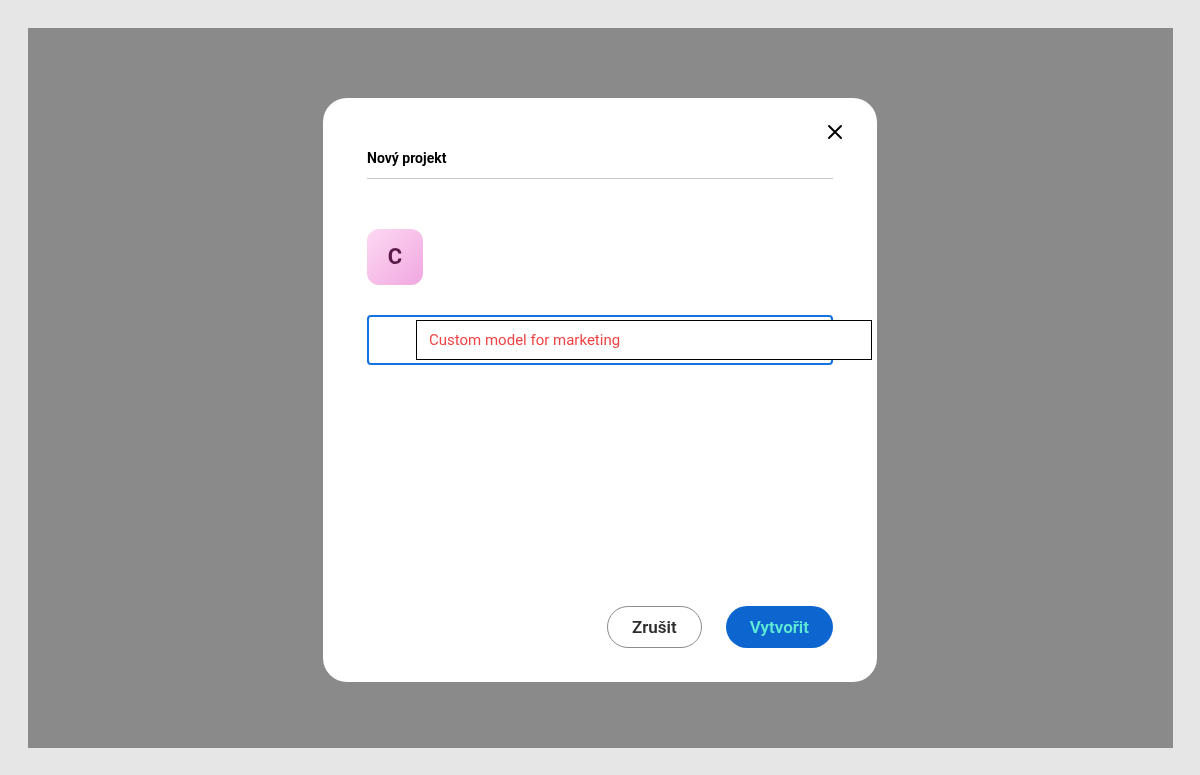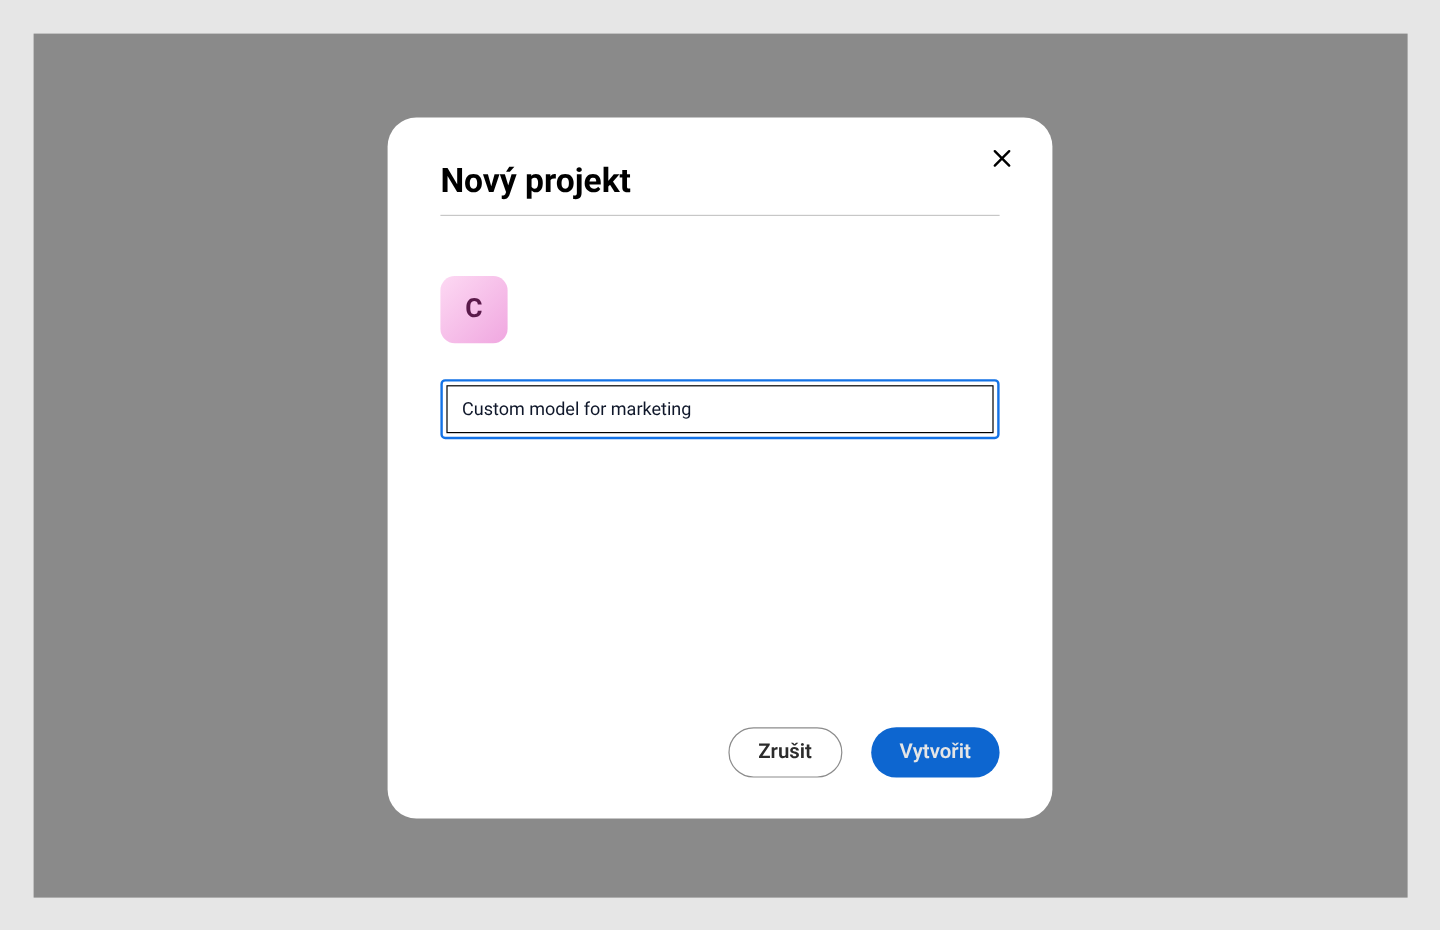--- a/index.html
+++ b/index.html
@@ -54,24 +54,24 @@
       background: none;
       border: none;
     }
     
     .close-button svg {
       width: 16px;
       height: 16px;
     }
     
     .modal-title {
-      font-size: 28px;
+      font-size: 14px;
       font-weight: 700;
       color: #000000;
-      margin-top: 4px;
+      margin-top: 20px;
       margin-bottom: 12px;
     }
     
     .title-divider {
       height: 1px;
       background: #c7c7c7;
       width: 100%;
       margin-bottom: 50px;
     }
     
@@ -96,22 +96,23 @@
       padding: 3px;
     }
     
     .name-input {
       width: 100%;
       border: 1px solid #000000;
       padding: 10px 12px;
       font-size: 15px;
       font-family: inherit;
       outline: none;
-      color: #0f172a;
+      color: #ef4444;
       background: #ffffff;
+      margin-left: 44px;
     }
     
     .modal-footer {
       margin-top: auto;
       display: flex;
       justify-content: flex-end;
       gap: 24px;
       padding-bottom: 6px;
     }
     
@@ -126,21 +127,21 @@
     }
     
     .btn-cancel {
       background: #ffffff;
       color: #2c2c2c;
       border: 1.5px solid #8c8c8c;
     }
     
     .btn-create {
       background: #0d66d0;
-      color: #e5e5e5;
+      color: #5eead4;
     }
   </style>
 </head>
 <body>
 
 <div class="overlay">
   <div class="modal">
 
     <button class="close-button">
       <span>

